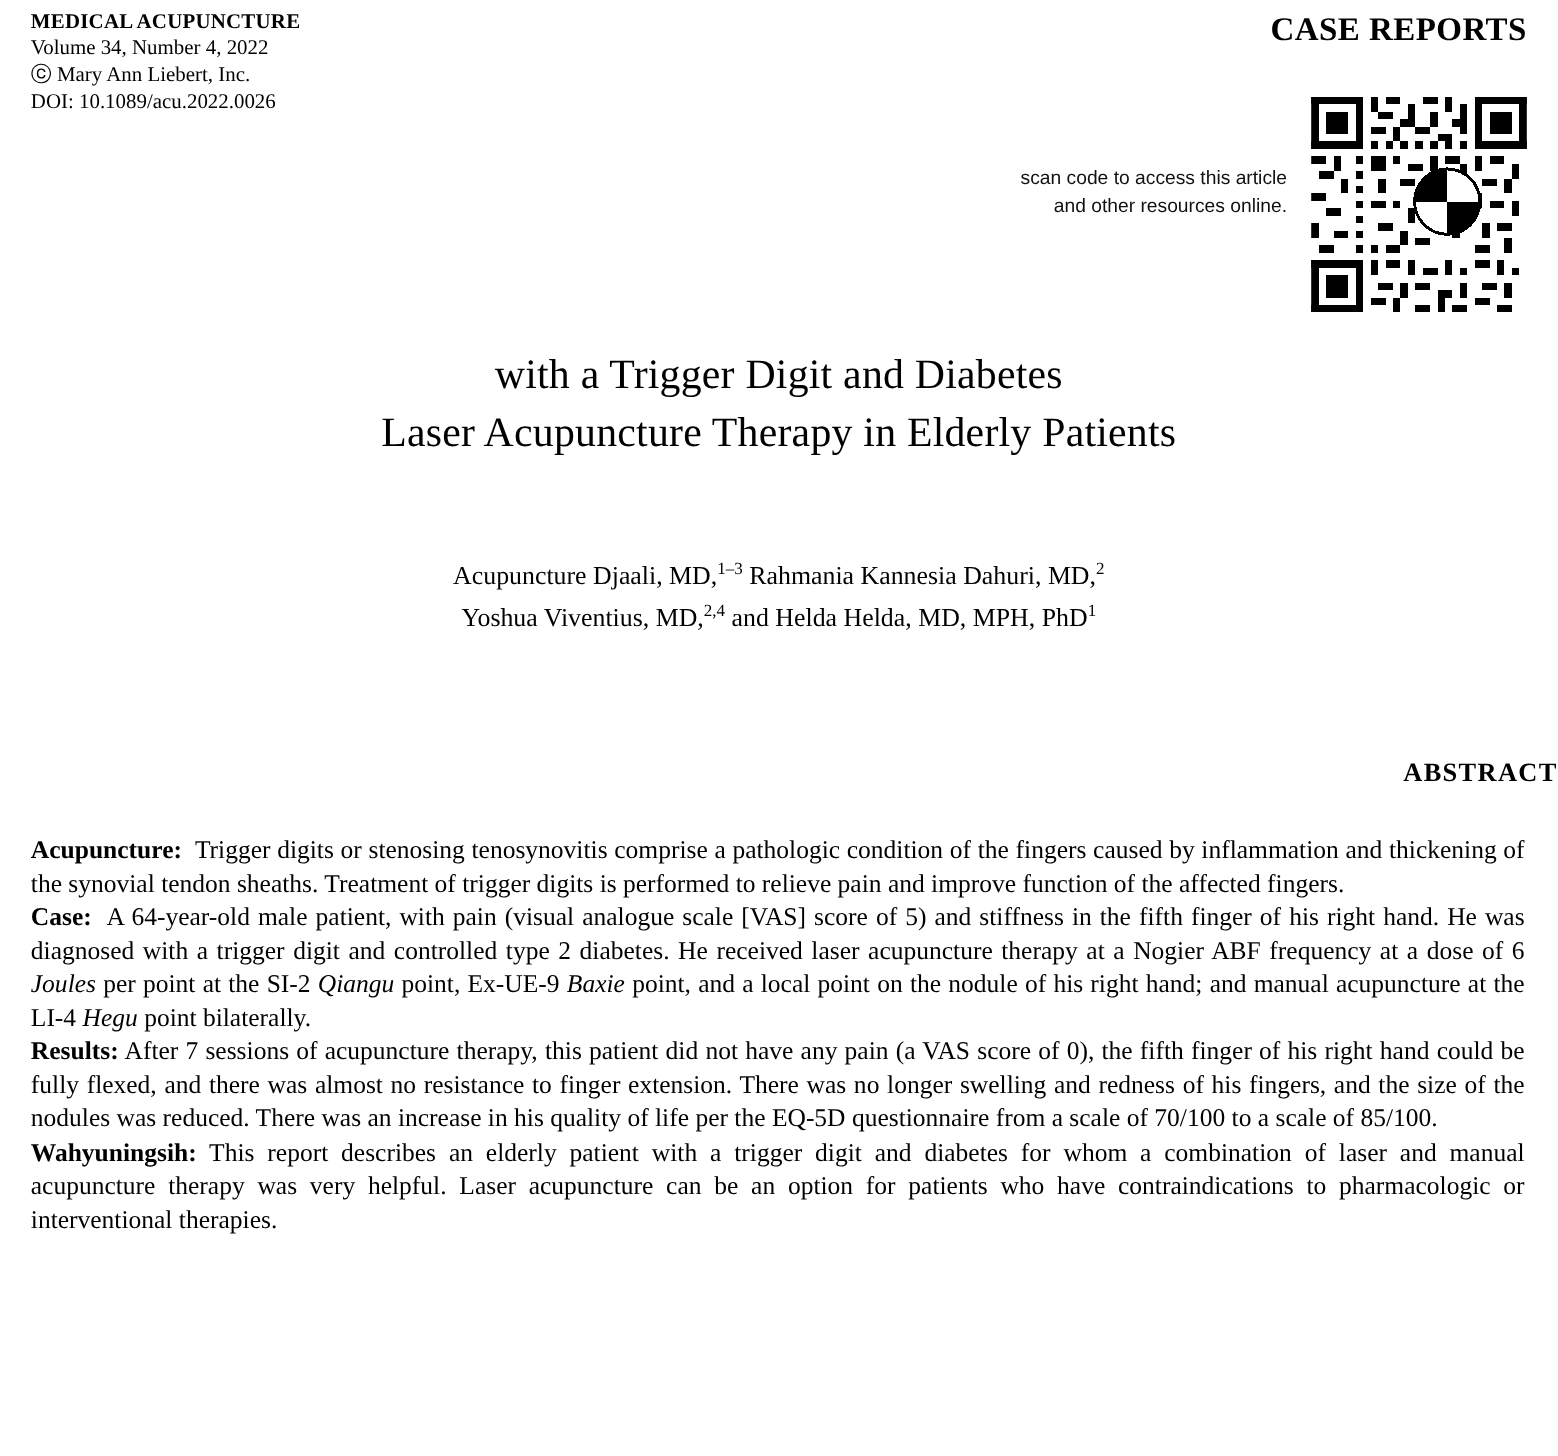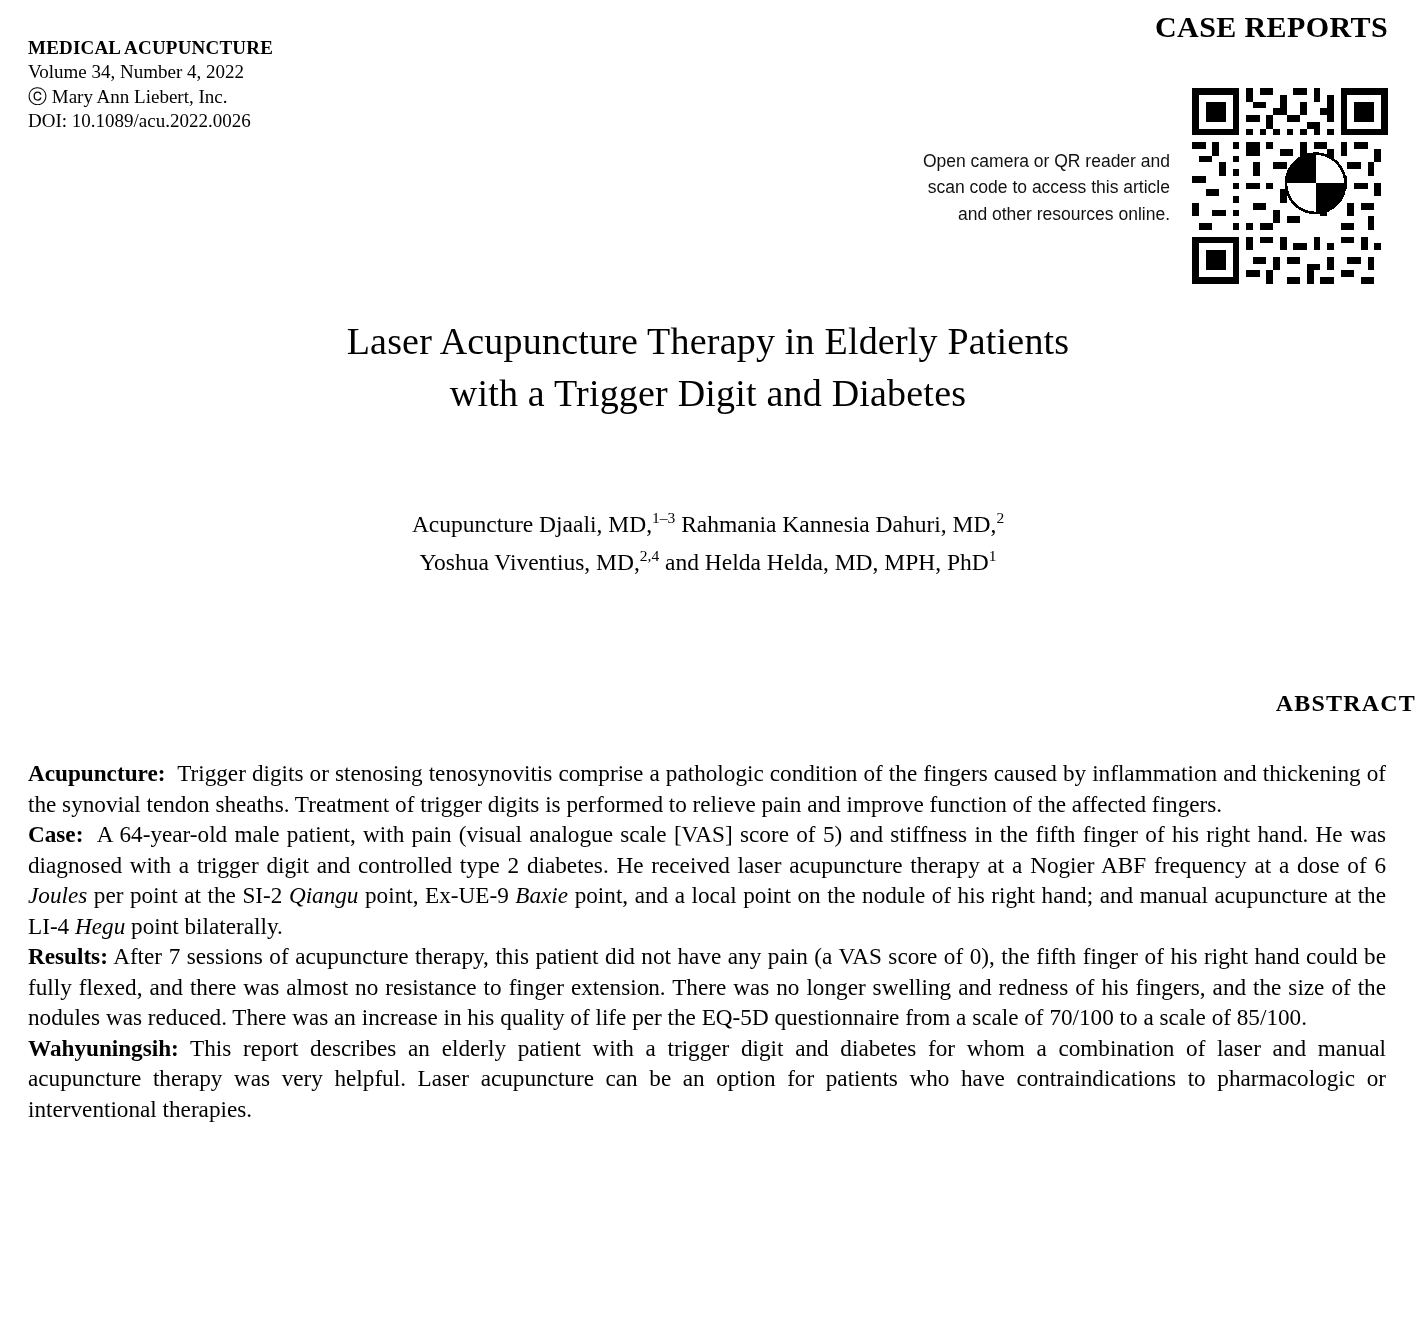--- a/index.html
+++ b/index.html
@@ -28,21 +28,20 @@
     top: 8px;
     left: 28px;
     right: 28px;
     height: 230px;
   }
   .journal-block {
     position: absolute;
     top: 0;
     left: 0;
     line-height: 1.28;
-    margin-top: 28px;
   }
   .journal-name {
     font-weight: bold;
     font-size: 19px;
     letter-spacing: 0.2px;
   }
   .journal-line {
     font-size: 19px;
   }
   .case-reports {
@@ -140,21 +139,20 @@
     <div class="journal-block">
       <div class="journal-name">MEDICAL ACUPUNCTURE</div>
       <div class="journal-line">Volume 34, Number 4, 2022</div>
       <div class="journal-line">ⓒ Mary Ann Liebert, Inc.</div>
       <div class="journal-line">DOI: 10.1089/acu.2022.0026</div>
     </div>
 
     <div class="case-reports">CASE REPORTS</div>
 
     <div class="qr-note">
-      <div>Open camera or QR reader and</div>
       <div>scan code to access this article</div>
       <div>and other resources online.</div>
     </div>
 
     <div class="qr-box">
       <svg width="196" height="196" viewBox="0 0 29 29" shape-rendering="crispEdges" aria-hidden="true">
         <rect x="0" y="0" width="29" height="29" fill="#ffffff"></rect>
         <g fill="#000000">
 
           <rect x="0" y="0" width="7" height="1"></rect>
@@ -275,22 +273,22 @@
           <rect x="25" y="28" width="2" height="1"></rect>
         </g>
         <circle cx="18.3" cy="14.1" r="4.6" fill="#000000"></circle>
         <path d="M18.3 9.9 A4.2 4.2 0 0 1 22.5 14.1 L18.3 14.1 Z" fill="#ffffff"></path>
         <path d="M18.3 18.3 A4.2 4.2 0 0 1 14.1 14.1 L18.3 14.1 Z" fill="#ffffff"></path>
       </svg>
     </div>
   </div>
 
   <div class="title">
+    <div>with a Trigger Digit and Diabetes</div>
     <div>Laser Acupuncture Therapy in Elderly Patients</div>
-    <div>with a Trigger Digit and Diabetes</div>
   </div>
 
   <div class="authors">
     <div><span>Acupuncture Djaali, MD,</span><sup>1–3</sup><span> Rahmania Kannesia Dahuri, MD,</span><sup>2</sup></div>
     <div><span>Yoshua Viventius, MD,</span><sup>2,4</sup><span> and Helda Helda, MD, MPH, PhD</span><sup>1</sup></div>
   </div>
 
   <div class="abstract-heading">ABSTRACT</div>
 
   <div class="abstract">

